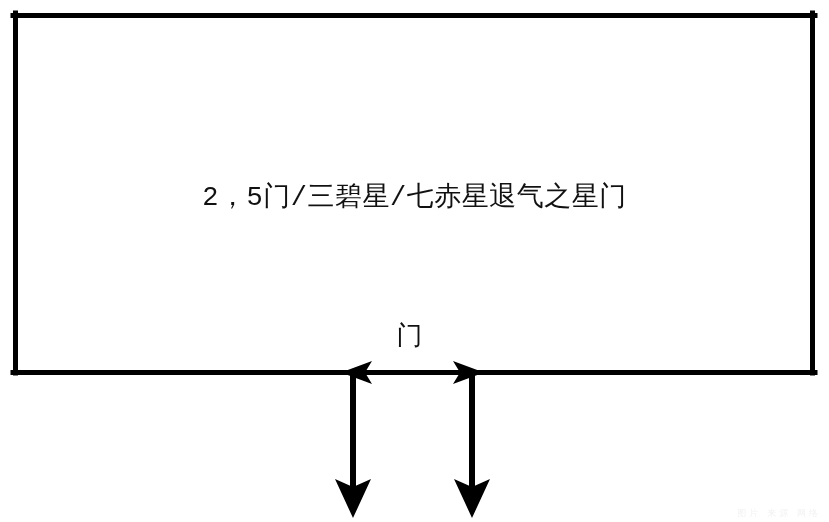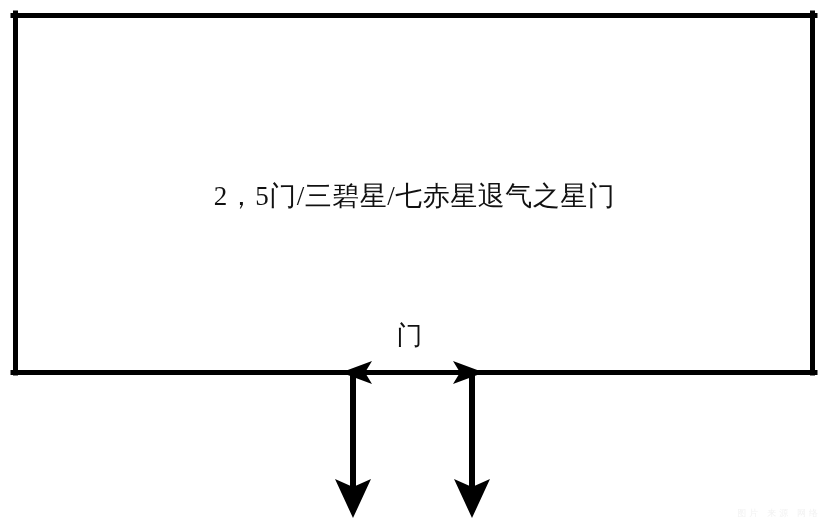--- a/index.html
+++ b/index.html
@@ -24,21 +24,21 @@
     width: 829px;
     height: 522px;
     display: block;
   }
   .room-label {
     position: absolute;
     left: 0;
     width: 829px;
     text-align: center;
     color: #111111;
-    font-family: Liberation Serif, serif;
+    font-family: Liberation Mono, monospace;
     white-space: nowrap;
   }
   #room-description {
     top: 178px;
     font-size: 27px;
     letter-spacing: 0.5px;
   }
   #door-label {
     top: 318px;
     font-size: 26px;

